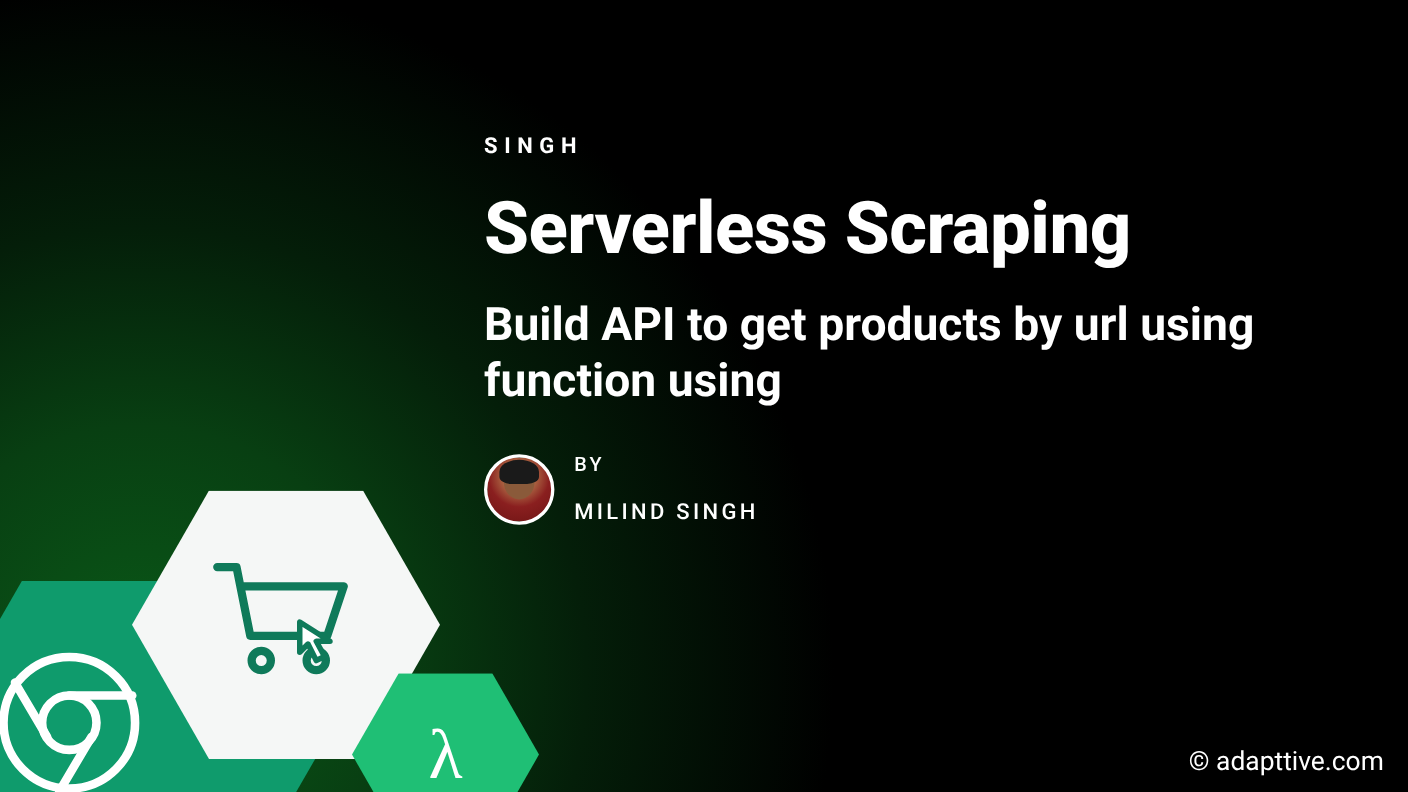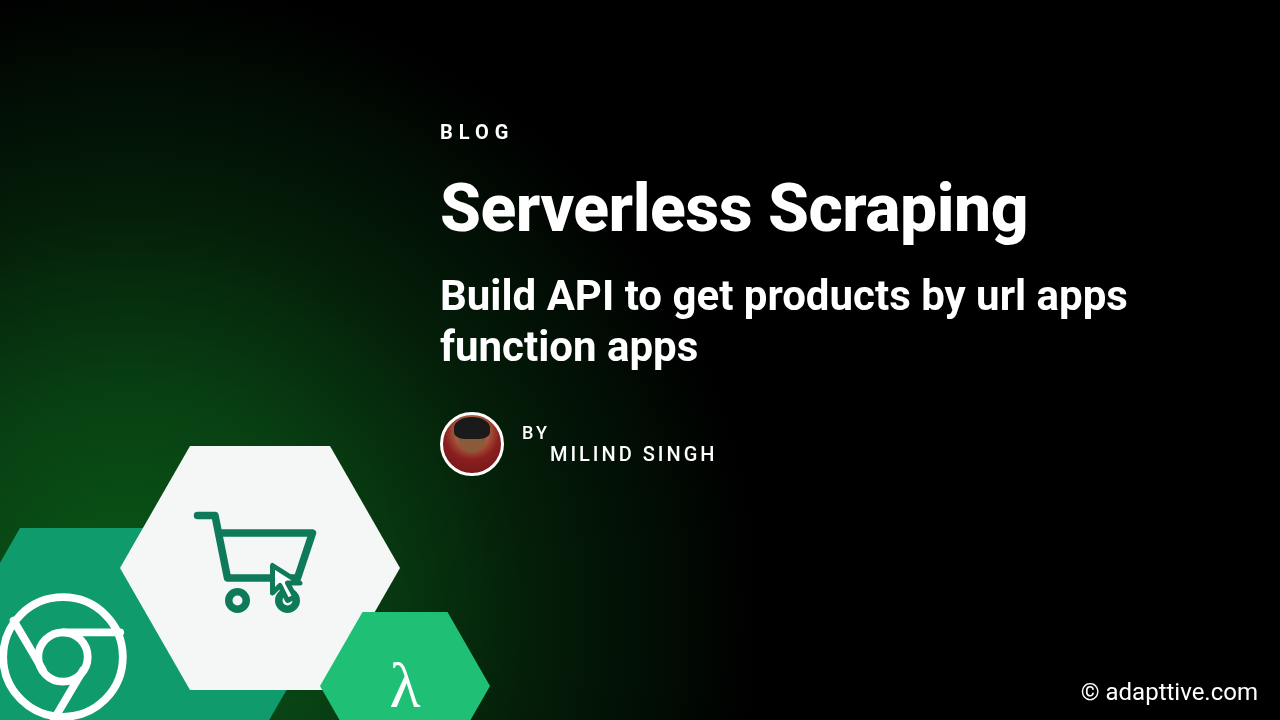--- a/index.html
+++ b/index.html
@@ -61,21 +61,21 @@
     border-radius: 45% 45% 50% 50%;
   }
   .avatar::after {
     content: "";
     position: absolute;
     top: 2px; left: 50%; transform: translateX(-50%);
     width: 36px; height: 22px;
     background: #1a1a1a;
     border-radius: 50% 50% 30% 30%;
   }
-  .by-text { display: flex; }
+  .by-text { display: flex; flex-direction: column; }
   .by-label { font-size: 18px; letter-spacing: 3px; font-weight: 500; }
   .by-author { font-size: 20px; letter-spacing: 3px; font-weight: 500; margin-top: 20px; }
 
   .copyright {
     position: absolute;
     right: 22px;
     bottom: 14px;
     font-size: 24px;
     font-weight: 400;
   }
@@ -148,23 +148,23 @@
 
 <svg class="chrome-icon" viewBox="0 0 100 100">
   <circle cx="50" cy="50" r="46" fill="none" stroke="#ffffff" stroke-width="6"></circle>
   <circle cx="50" cy="50" r="19" fill="none" stroke="#ffffff" stroke-width="6"></circle>
   <line x1="50" y1="31" x2="94" y2="31" stroke="#ffffff" stroke-width="6" stroke-linecap="round"></line>
   <line x1="34.5" y1="60" x2="12" y2="22" stroke="#ffffff" stroke-width="6" stroke-linecap="round"></line>
   <line x1="65.5" y1="60" x2="43" y2="98" stroke="#ffffff" stroke-width="6" stroke-linecap="round"></line>
 </svg>
 
 <div class="content">
-  <div class="kicker">BLOG</div>
+  <div class="kicker">SINGH</div>
   <h1 class="title">Serverless Scraping</h1>
-  <h2 class="subtitle">Build API to get products by url apps function apps</h2>
+  <h2 class="subtitle">Build API to get products by url using function using</h2>
   <div class="byline">
     <div class="avatar"></div>
     <div class="by-text">
       <span class="by-label">BY</span>
       <span class="by-author">MILIND SINGH</span>
     </div>
   </div>
 </div>
 
 <div class="copyright">© adapttive.com</div>

